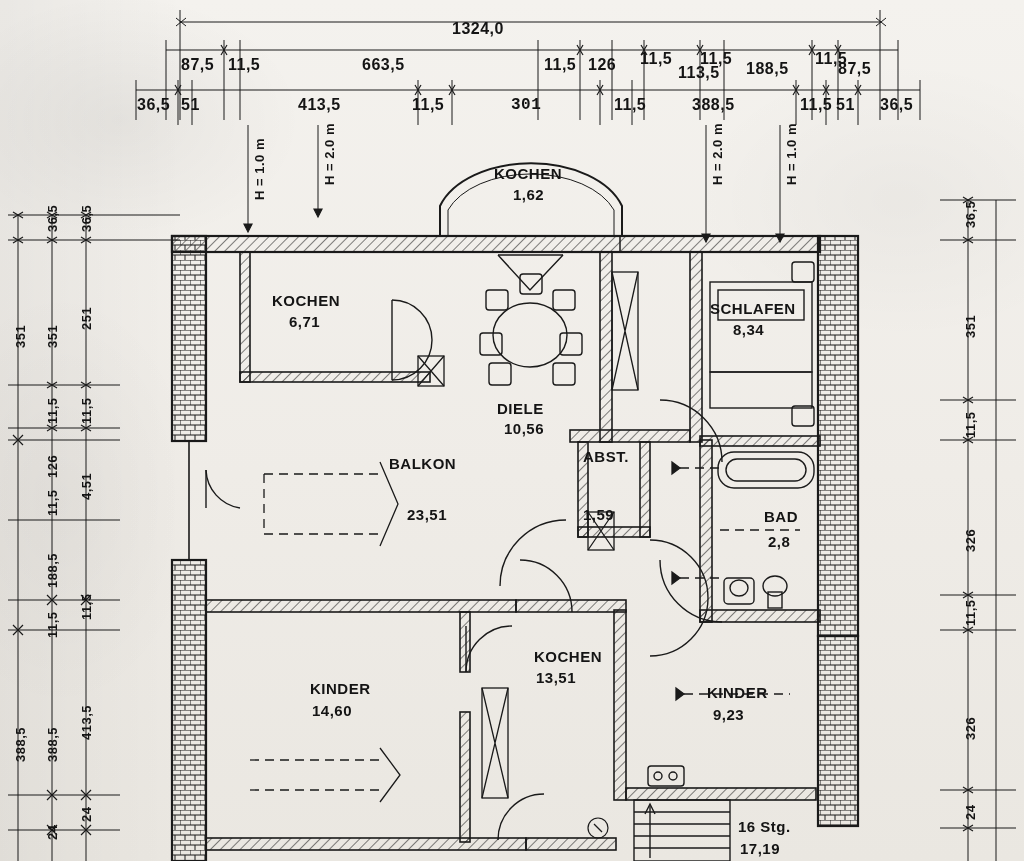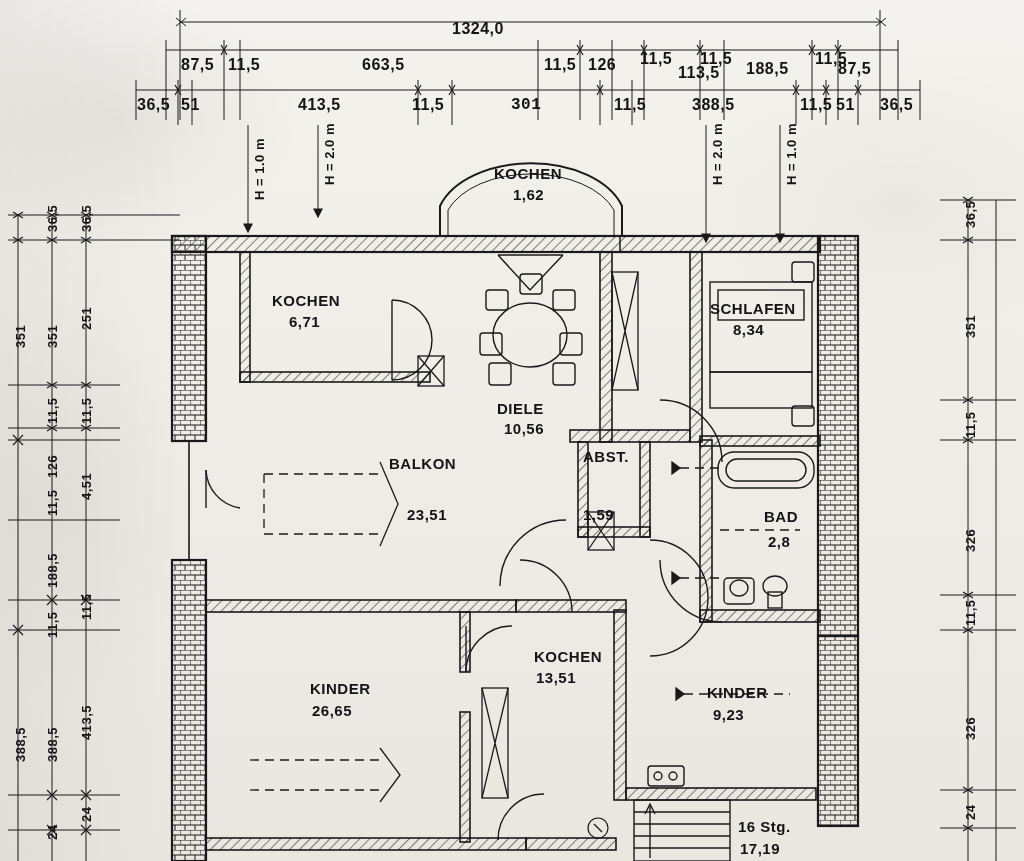--- a/index.html
+++ b/index.html
@@ -365,21 +365,21 @@
 <div class="lbl room" style="left:583px;top:448px;">ABST.</div>
 <div class="lbl area" style="left:583px;top:506px;">1,59</div>
 
 <div class="lbl room" style="left:764px;top:508px;">BAD</div>
 <div class="lbl area" style="left:768px;top:533px;">2,8</div>
 
 <div class="lbl room" style="left:534px;top:648px;">KOCHEN</div>
 <div class="lbl area" style="left:536px;top:669px;">13,51</div>
 
 <div class="lbl room" style="left:310px;top:680px;">KINDER</div>
-<div class="lbl area" style="left:312px;top:702px;">26,65</div>
+<div class="lbl area" style="left:312px;top:702px;">14,60</div>
 
 <div class="lbl room" style="left:707px;top:684px;">KINDER</div>
 <div class="lbl area" style="left:713px;top:706px;">9,23</div>
 
 <div class="lbl room" style="left:738px;top:818px;">16 Stg.</div>
 <div class="lbl area" style="left:740px;top:840px;">17,19</div>
 
 <div class="lbl dim" style="left:452px;top:4px;">1324,0</div>
 
 <div class="lbl dim" style="left:181px;top:40px;">87,5</div>

